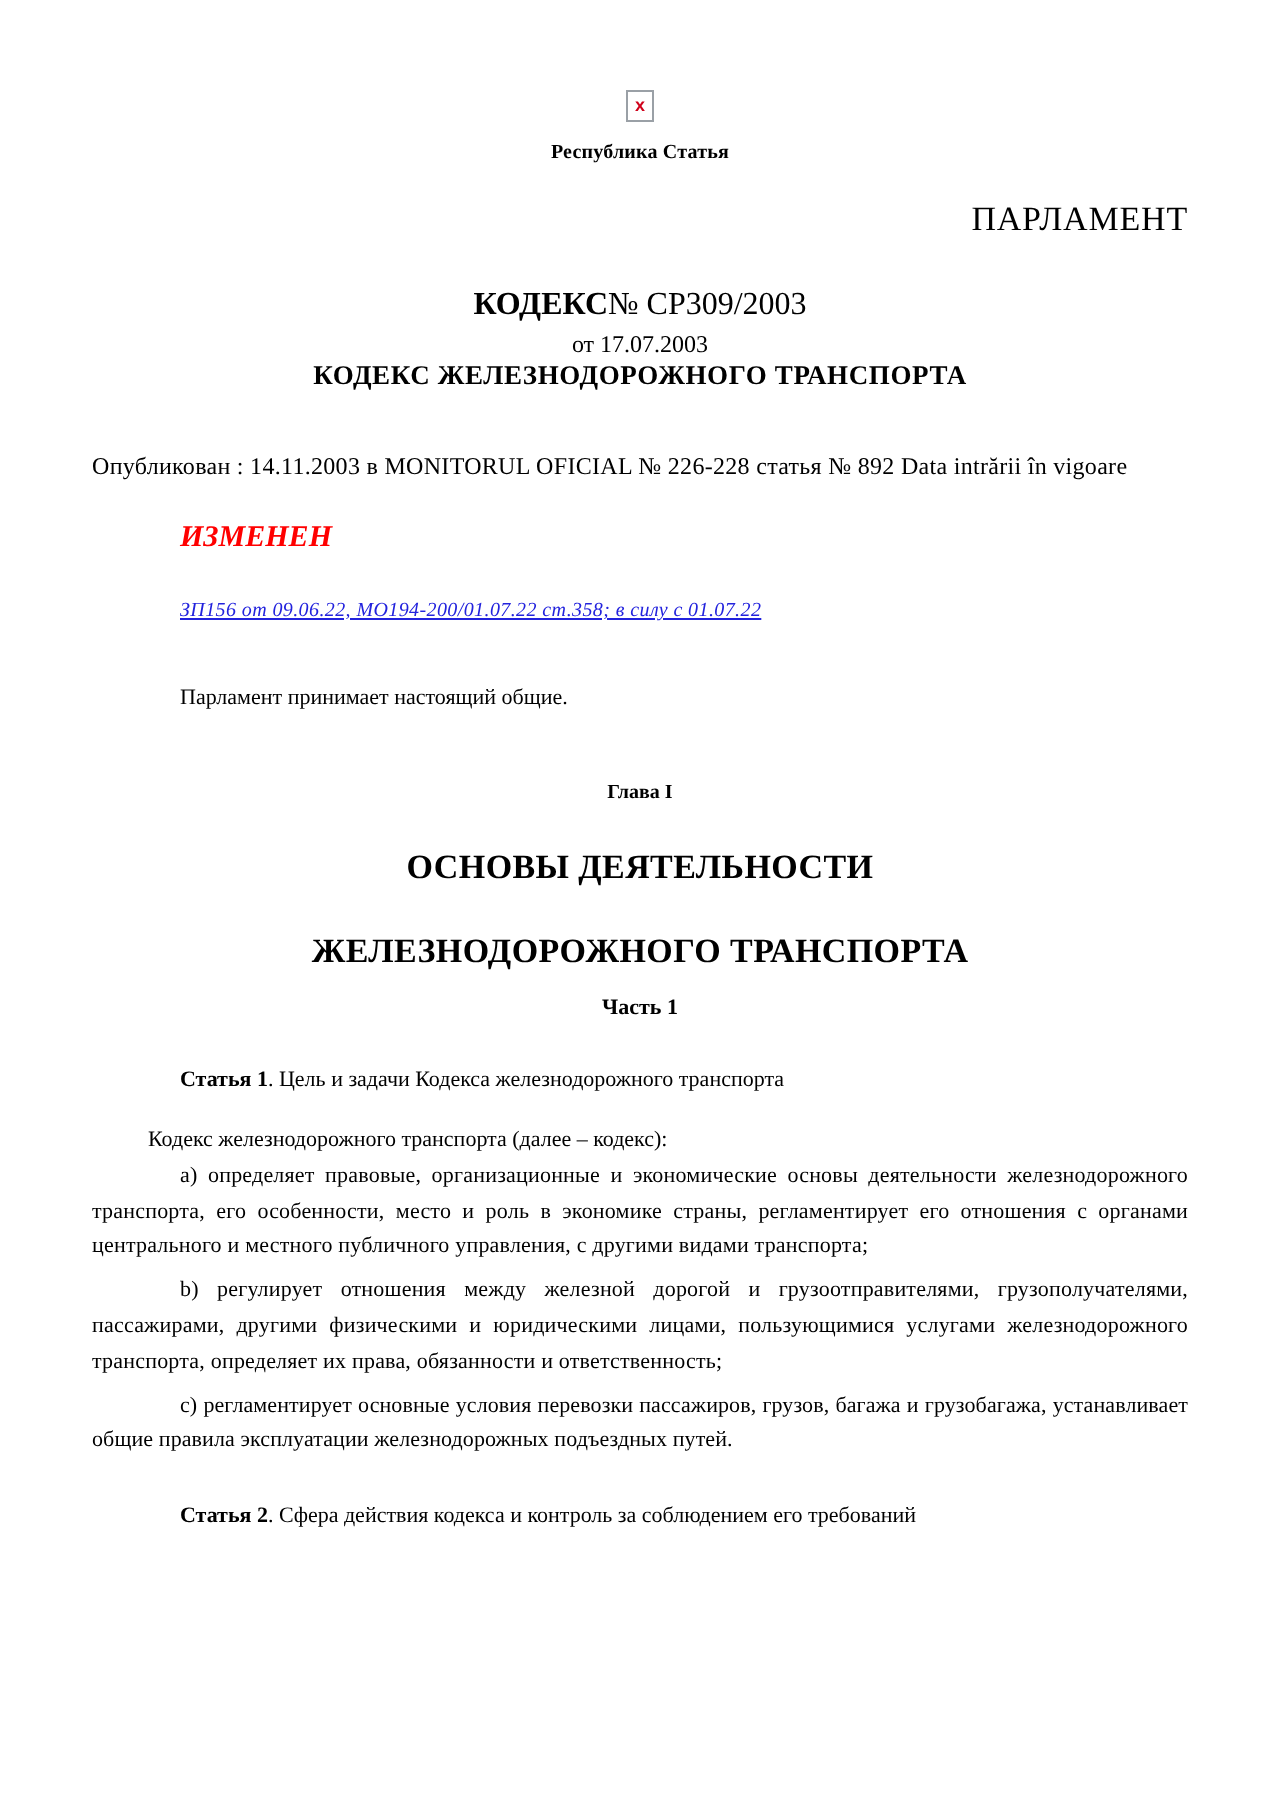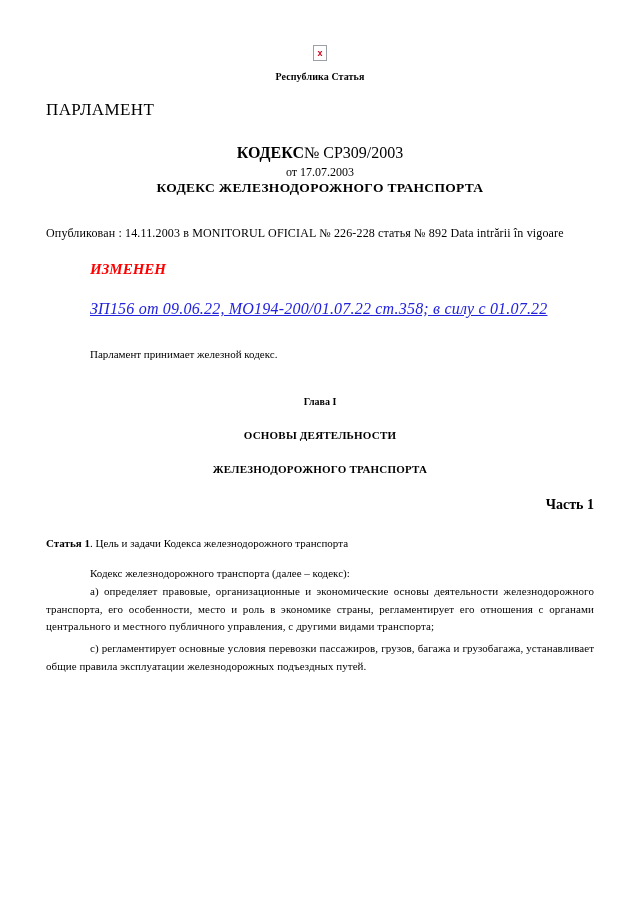--- a/index.html
+++ b/index.html
@@ -59,21 +59,21 @@
 
   
   .org-name {
     text-align: center;
     font-size: 10px;
     font-weight: bold;
     margin-top: 10px;
     letter-spacing: 0.1px;
   }
   .parliament {
-    text-align: left;
+    text-align: right;
     font-size: 17px;
     font-weight: normal;
     margin-top: 18px;
     letter-spacing: 0.4px;
   }
   .code-no {
     text-align: center;
     font-size: 16px;
     margin-top: 22px;
     line-height: 1.35;
@@ -106,69 +106,70 @@
     font-weight: bold;
     font-style: italic;
     font-size: 15px;
     margin-top: 20px;
     margin-left: 44px;
   }
   .amend-link {
     display: inline-block;
     color: #2222dd;
     font-style: italic;
-    font-size: 16px;
+    font-size: 10px;
     text-decoration: underline;
     margin-top: 22px;
     margin-left: 44px;
     letter-spacing: 0.2px;
   }
 
   
   .adopt-line {
     font-size: 11px;
     margin-top: 30px;
     margin-left: 44px;
   }
   .chapter {
     text-align: center;
     font-size: 10px;
     font-weight: bold;
     margin-top: 36px;
   }
   .chapter-sub {
     text-align: center;
-    font-size: 11px;
+    font-size: 17px;
     font-weight: bold;
     margin-top: 22px;
     letter-spacing: 0.2px;
   }
   .part {
-    text-align: right;
-    font-size: 14px;
-    font-weight: bold;
-    margin-top: 22px;
+    text-align: center;
+    font-size: 11px;
+    font-weight: bold;
+    margin-top: 12px;
   }
   .part-sub {
     text-align: center;
     font-size: 11.5px;
     font-weight: bold;
     margin-top: 22px;
   }
   .article-head {
     font-size: 11px;
     margin-top: 24px;
+    margin-left: 44px;
   }
   .article-head .label {
     font-weight: bold;
   }
   .lead-line {
     font-size: 11px;
     margin-top: 18px;
-    margin-left: 44px;
+    margin-left: 28px;
   }
   .para {
     font-size: 11px;
     margin-top: 4px;
     text-align: justify;
     text-justify: inter-word;
     line-height: 1.62;
     text-indent: 44px;
     letter-spacing: 0.1px;
   }
@@ -201,32 +202,36 @@
     <div class="code-date">от 17.07.2003</div>
 
     <div class="doc-title">КОДЕКС ЖЕЛЕЗНОДОРОЖНОГО ТРАНСПОРТА</div>
 
     <div class="pub-line">Опубликован : 14.11.2003 в MONITORUL OFICIAL № 226-228 статья № 892 Data intrării în vigoare</div>
 
     <div class="amended">ИЗМЕНЕН</div>
 
     <a class="amend-link" href="#">ЗП156 от 09.06.22, МО194-200/01.07.22 ст.358; в силу с 01.07.22</a>
 
-    <div class="adopt-line">Парламент принимает железной кодекс.</div>
+    <div class="adopt-line">Парламент принимает настоящий общие.</div>
 
     <div class="chapter">Глава I</div>
     <div class="chapter-sub">ОСНОВЫ ДЕЯТЕЛЬНОСТИ</div>
     <div class="chapter-sub">ЖЕЛЕЗНОДОРОЖНОГО ТРАНСПОРТА</div>
 
     <div class="part">Часть 1</div>
 
     <div class="article-head">
       <span class="label">Статья 1</span><span>. Цель и задачи Кодекса железнодорожного транспорта</span>
     </div>
 
     <div class="lead-line">Кодекс железнодорожного транспорта (далее – кодекс):</div>
 
     <div class="para">a) определяет правовые, организационные и экономические основы деятельности железнодорожного транспорта, его особенности, место и роль в экономике страны, регламентирует его отношения с органами центрального и местного публичного управления, с другими видами транспорта;</div>
+    <div class="para">b) регулирует отношения между железной дорогой и грузоотправителями, грузополучателями, пассажирами, другими физическими и юридическими лицами, пользующимися услугами железнодорожного транспорта, определяет их права, обязанности и ответственность;</div>
     <div class="para tight">c) регламентирует основные условия перевозки пассажиров, грузов, багажа и грузобагажа, устанавливает общие правила эксплуатации железнодорожных подъездных путей.</div>
 
+    <div class="article-head last">
+      <span class="label">Статья 2</span><span>. Сфера действия кодекса и контроль за соблюдением его требований</span>
+    </div>
 
   </div>
 </div>
 
 </body></html>

